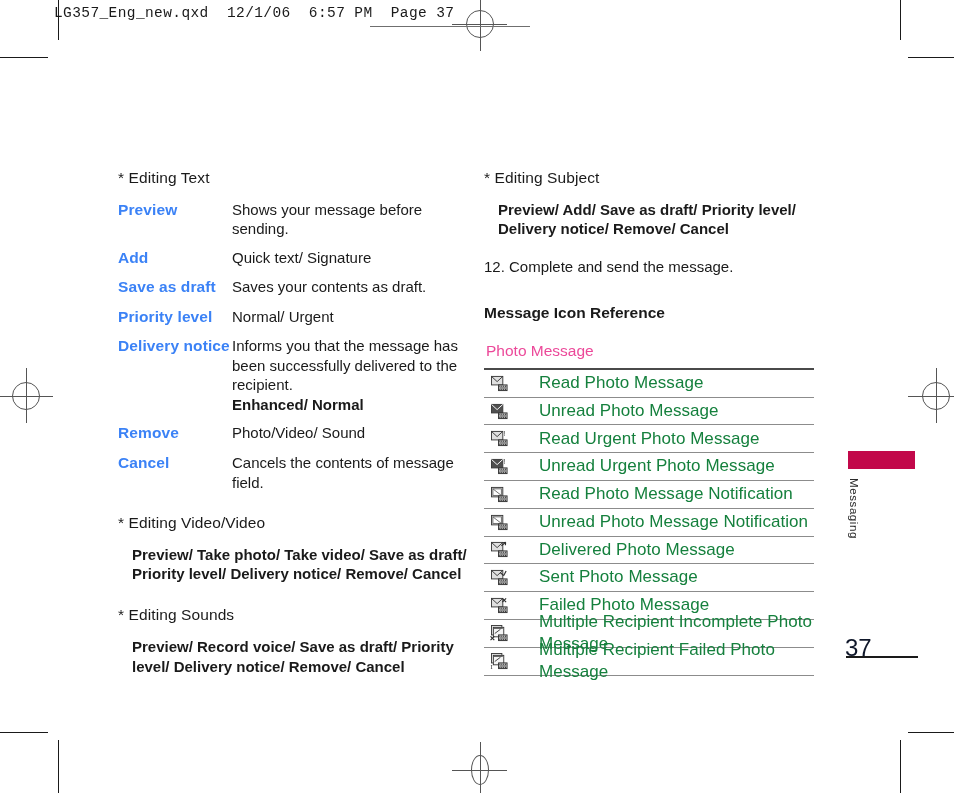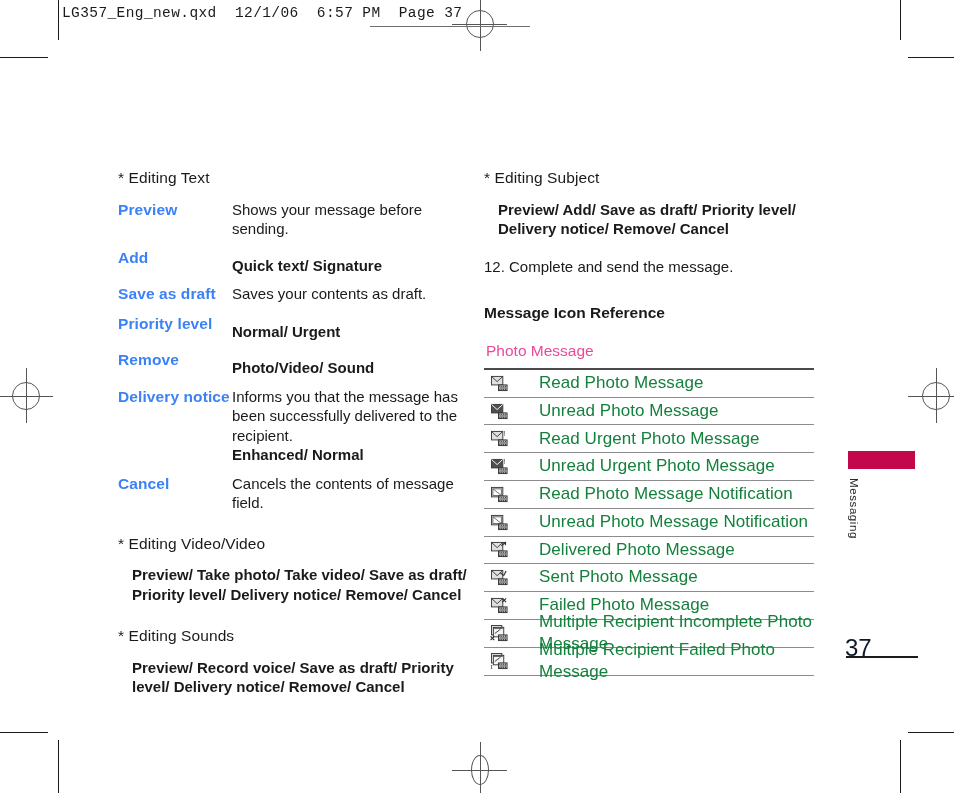--- a/index.html
+++ b/index.html
@@ -16,42 +16,42 @@
   .crop.v{width:1px;}
 
   .regmark{position:absolute;}
   .regmark .rl-h{position:absolute;top:50%;left:0;width:100%;height:1px;background:#555;}
   .regmark .rl-v{position:absolute;left:50%;top:0;height:100%;width:1px;background:#555;}
   .regmark .rl-c{position:absolute;left:50%;top:50%;transform:translate(-50%,-50%);
                  border:1px solid #555;border-radius:50%;}
 
   
   .slug{
-    position:absolute;left:62px;top:5px;
+    position:absolute;left:54px;top:5px;
     font-family:"Liberation Mono", monospace;
     font-size:14.5px;letter-spacing:.4px;color:#1a1a1a;white-space:pre;
   }
   .slug-rule{position:absolute;left:370px;top:26px;width:160px;height:1px;background:#6f6f6f;}
 
   
   .col{position:absolute;top:168px;font-size:15px;color:#1a1a1a;line-height:1.33;}
   .col-left{left:118px;width:352px;}
   .col-right{left:484px;width:330px;}
 
   .sec-head{font-size:15.5px;color:#1a1a1a;margin:0 0 11px 0;letter-spacing:.1px;}
   .sec-head.sp{margin-top:21px;}
 
   
   .defrow{display:flex;margin-bottom:9px;}
   .defterm{
     width:114px;flex:0 0 114px;color:#3b82f6;font-weight:bold;font-size:15.5px;
     letter-spacing:.1px;
   }
   .defdesc{flex:1;font-size:15px;line-height:1.3;}
-  .defdesc.b{font-weight:bold;margin-top:8px;}
+  .defdesc.b{font-weight:normal;}
   .defdesc .b{font-weight:bold;display:block;}
 
   .indent{margin:0 0 0 14px;font-weight:bold;font-size:15px;line-height:1.32;}
   .plain{margin:0 0 0 0;font-size:15px;line-height:1.32;}
 
   .blockhead{font-weight:bold;font-size:15.5px;margin:26px 0 16px 0;}
 
   
   .icontable{margin-top:17px;width:330px;}
   .it-title{font-size:15.5px;padding:0 0 7px 2px;color:#ec4899;}
@@ -124,31 +124,31 @@
     </div>
     <div class="defrow">
       <div class="defterm">Save as draft</div>
       <div class="defdesc">Saves your contents as draft.</div>
     </div>
     <div class="defrow">
       <div class="defterm">Priority level</div>
       <div class="defdesc b">Normal/ Urgent</div>
     </div>
     <div class="defrow">
-      <div class="defterm">Remove</div>
-      <div class="defdesc b">Photo/Video/ Sound</div>
-    </div>
-    <div class="defrow">
       <div class="defterm">Delivery notice</div>
       <div class="defdesc">
         <span>Informs you that the message has been successfully delivered to the recipient.</span>
         <span class="b">Enhanced/ Normal</span>
       </div>
     </div>
     <div class="defrow">
+      <div class="defterm">Remove</div>
+      <div class="defdesc b">Photo/Video/ Sound</div>
+    </div>
+    <div class="defrow">
       <div class="defterm">Cancel</div>
       <div class="defdesc">Cancels the contents of message field.</div>
     </div>
   </div>
 
   <div class="sec-head sp">* Editing Video/Video</div>
   <p class="indent">Preview/ Take photo/ Take video/ Save as draft/ Priority level/ Delivery notice/ Remove/ Cancel</p>
 
   <div class="sec-head sp">* Editing Sounds</div>
   <p class="indent">Preview/ Record voice/ Save as draft/ Priority level/ Delivery notice/ Remove/ Cancel</p>

